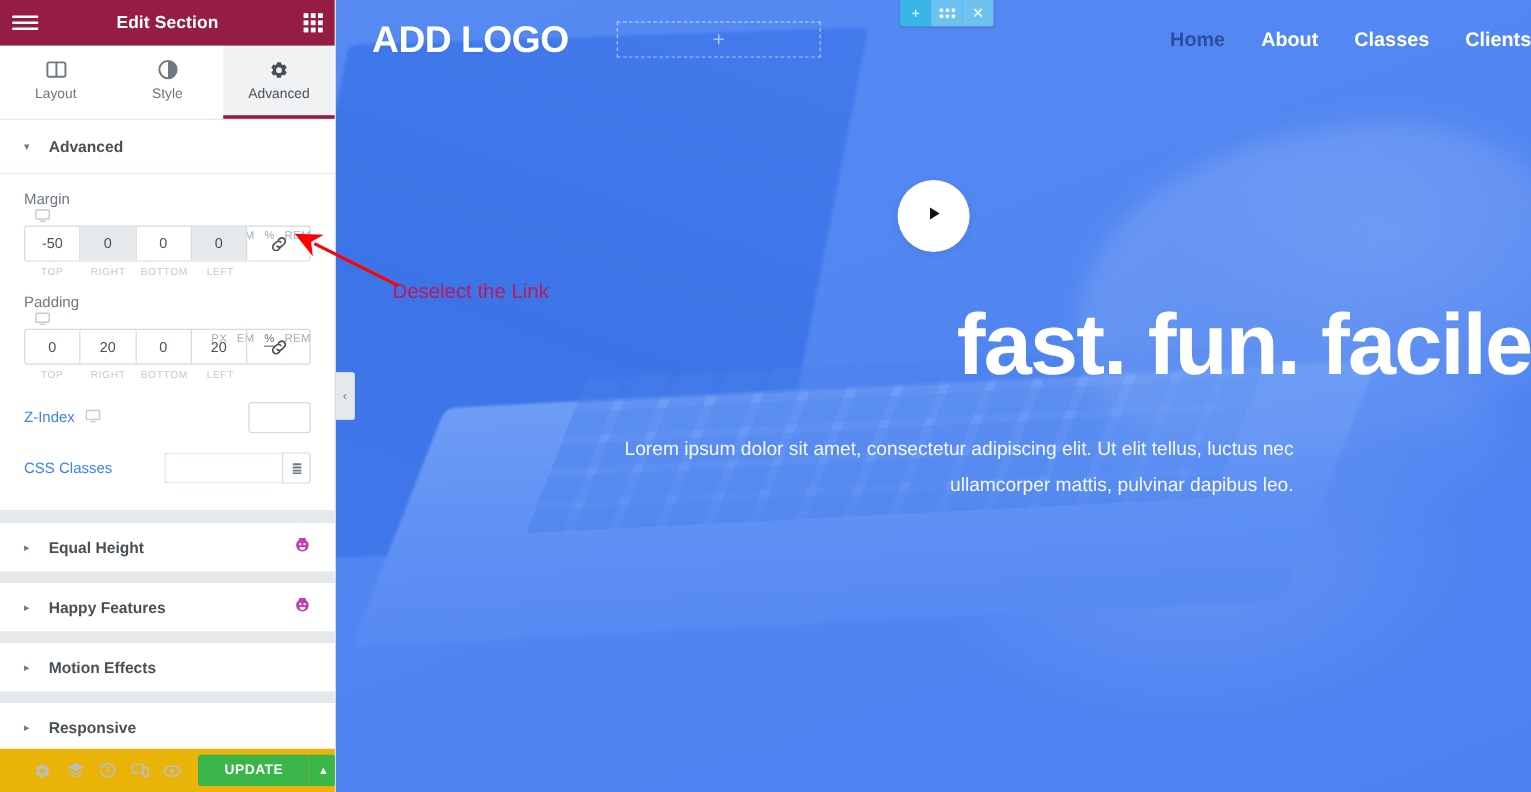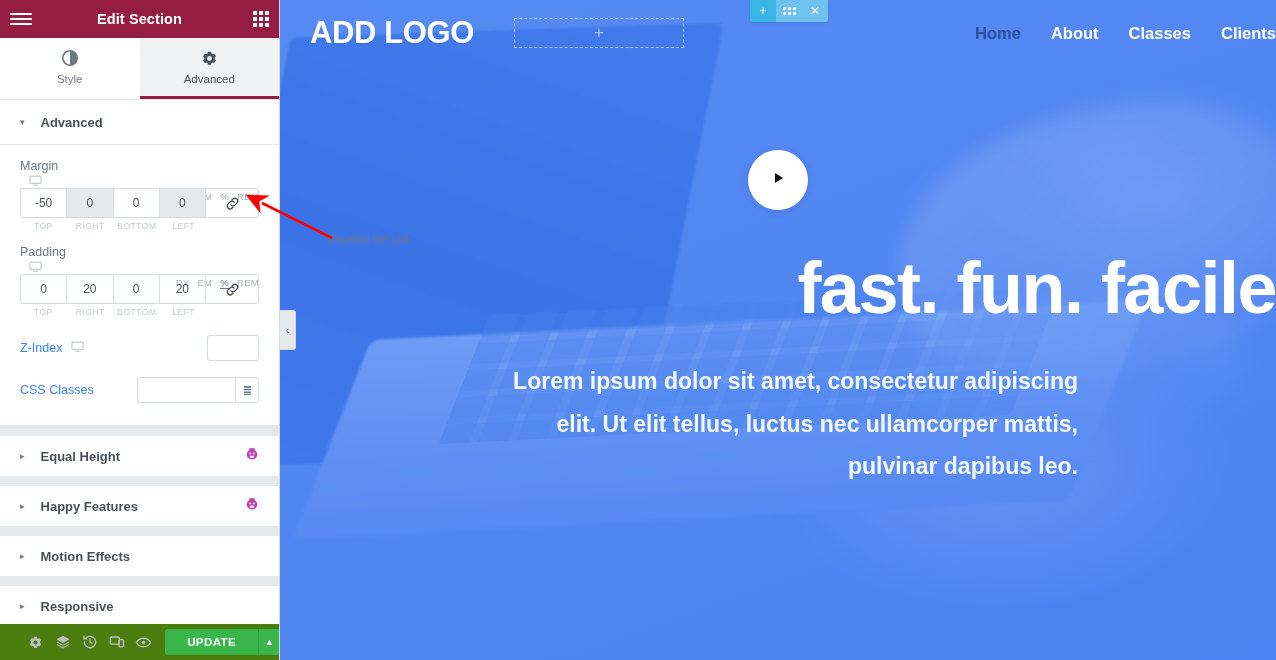--- a/index.html
+++ b/index.html
@@ -101,21 +101,21 @@
     height: 40px; display: flex; align-items: center; padding: 0 20px; gap: 16px;
     background: #fff; cursor: pointer;
   }
   .acc-row .caret { color: #6d7882; font-size: 9px; }
   .acc-row .lbl { font-size: 13px; font-weight: bold; color: #495157; }
   .acc-row .badge { margin-left: auto; }
 
   
   #bottombar {
     position: absolute; left: 0; bottom: 0; width: 280px; height: 36px;
-    background: #4d7c0f; display: flex; align-items: center; padding-left: 22px; gap: 0;
+    background: #eab308; display: flex; align-items: center; padding-left: 22px; gap: 0;
   }
   .bt { width: 33px; height: 36px; display: flex; align-items: center; justify-content: center; cursor: pointer; }
   .update-wrap { margin-left: 8px; display: flex; height: 26px; }
   .update-btn {
     background: #39b54a; color: #fff; font-size: 11.5px; font-weight: bold;
     letter-spacing: .4px; padding: 0 22px; display: flex; align-items: center;
     border: 0; cursor: pointer; border-radius: 3px 0 0 3px;
     font-family: "Liberation Sans", sans-serif;
   }
   .update-caret {
@@ -221,38 +221,38 @@
   .play-btn {
     width: 60px; height: 60px; border-radius: 50%; background: #fff;
     margin: 0 auto 42px auto; display: flex; align-items: center; justify-content: center;
     cursor: pointer; box-shadow: 0 2px 8px rgba(0,0,0,.08);
   }
   .hero-title {
     color: #fff; font-size: 72px; font-weight: bold; letter-spacing: -1.5px;
     line-height: 1; margin-bottom: 36px;
   }
   .hero-sub {
-    color: rgba(255,255,255,.93); font-size: 23px; line-height: 1.85;
-    max-width: 600px; margin: 0 auto; font-weight: 700;
+    color: rgba(255,255,255,.93); font-size: 16px; line-height: 1.85;
+    max-width: 600px; margin: 0 auto; font-weight: 400;
   }
 
   
   .collapse-tab {
     position: absolute; left: 0px; top: 310px; width: 16px; height: 40px;
     background: #e6e9ec; border: 1px solid #d5dadf; border-left: 0;
     border-radius: 0 3px 3px 0;
     display: flex; align-items: center; justify-content: center;
     color: #6d7882; font-size: 11px; cursor: pointer; z-index: 9;
   }
 
   
   #annot { position: absolute; left: 0; top: 0; width: 1276px; height: 660px; pointer-events: none; z-index: 30; }
   .annot-text {
     position: absolute; left: 327px; top: 233px;
-    color: #737373; font-size: 11px; white-space: nowrap;
+    color: #be185d; font-size: 17px; white-space: nowrap;
   }
 </style>
 </head>
 <body>
 
 <div id="root">
 
   <div id="panel">
 
     <div class="panel-header">
@@ -269,20 +269,29 @@
           <i></i>
           <i></i>
           <i></i>
           <i></i>
           <i></i>
           <i></i>
       </div>
     </div>
 
     <div class="tabs">
+      <div class="tab">
+        <span>
+          <svg width="18" height="18" viewBox="0 0 18 18">
+              <rect x="1.5" y="3" width="15" height="12" rx="1.5" fill="none" stroke="#6d7882" stroke-width="1.6"></rect>
+              <line x1="9" y1="3" x2="9" y2="15" stroke="#6d7882" stroke-width="1.6"></line>
+            </svg>
+        </span>
+        <span>Layout</span>
+      </div>
       <div class="tab">
         <span>
           <svg width="18" height="18" viewBox="0 0 18 18">
               <circle cx="9" cy="9" r="7.2" fill="none" stroke="#6d7882" stroke-width="1.6"></circle>
               <path d="M9 1.8 A7.2 7.2 0 0 1 9 16.2 Z" fill="#6d7882"></path>
             </svg>
         </span>
         <span>Style</span>
       </div>
       <div class="tab active">

